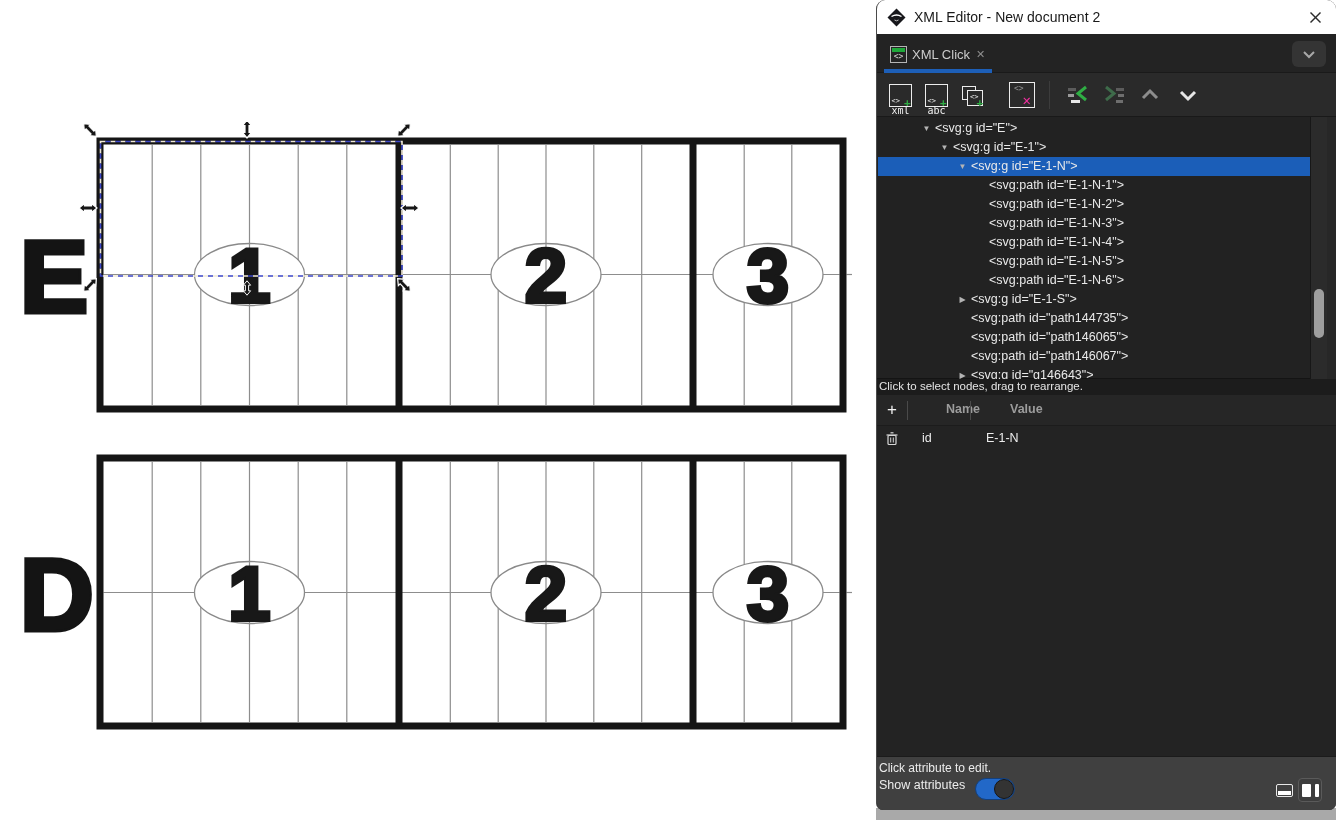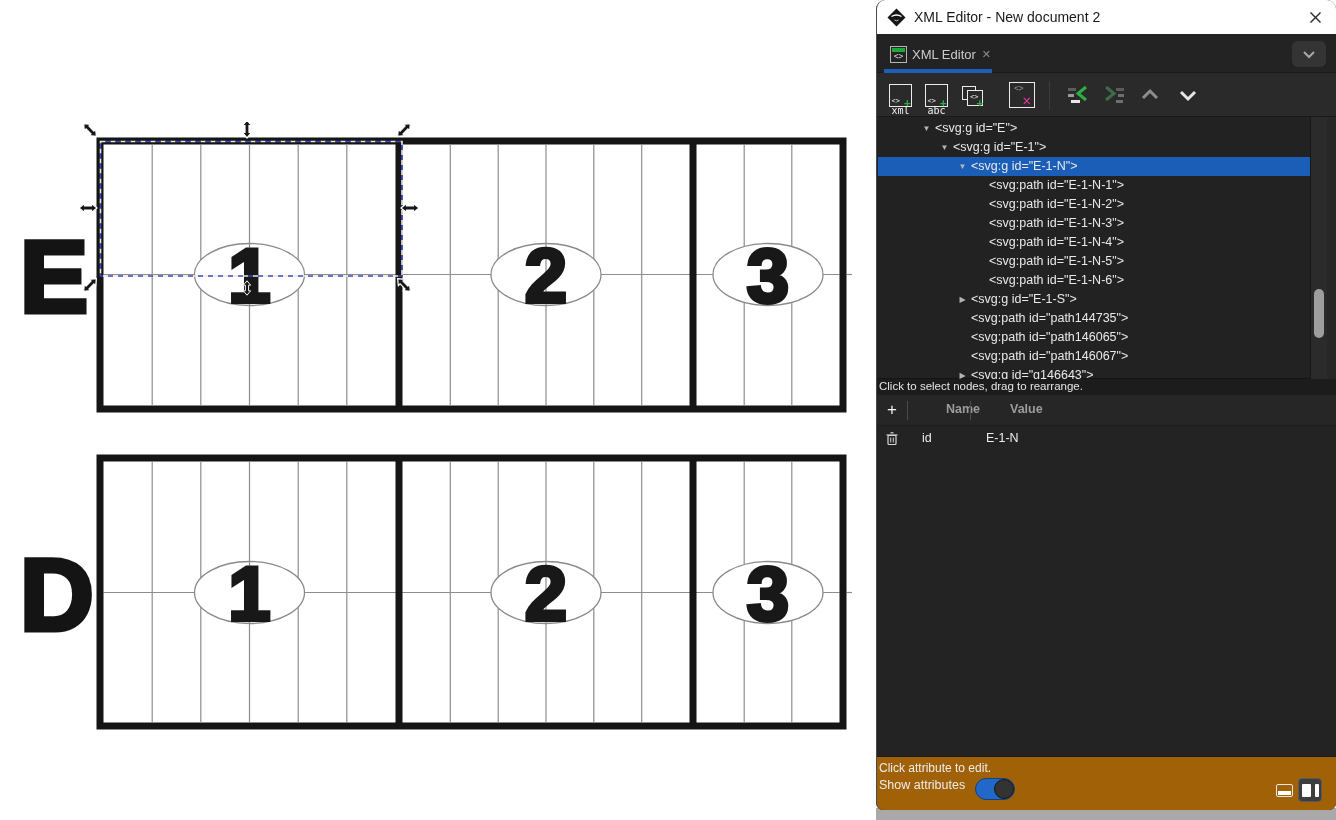--- a/index.html
+++ b/index.html
@@ -86,21 +86,21 @@
     border-bottom:1px solid #1c1c1c; }
   .add-attr-btn { position:absolute; left:2px; top:2px; width:26px; height:26px; display:flex;
     align-items:center; justify-content:center; font-size:17px; color:#f2f2f2; }
   .colsep { position:absolute; top:6px; width:1px; height:19px; background:#4a4a4a; }
   .col-label { position:absolute; top:7px; font-size:12.5px; font-weight:bold; color:#9c9c9c;padding-left:32px; }
   .attr-row { height:26px; background:#232323; position:relative; flex:none; }
   .attr-row .cell { position:absolute; top:5px; font-size:12.5px; color:#ececec;padding-left:8px; }
   .trash-btn { position:absolute; left:8px; top:5px; }
   .attr-filler { flex:1; background:#232323; }
 
-  .bottom-block { flex:none; background:#a16207; border-top:1px solid #1b1b1b; padding:3px 4px 6px 0; }
+  .bottom-block { flex:none; background:#404040; border-top:1px solid #1b1b1b; padding:3px 4px 6px 0; }
   .hint-row { font-size:12px; color:#ececec; padding:1px 4px 3px 2px; }
   .controls-row { height:26px; display:flex; align-items:flex-start; padding:0 10px 0 2px; }
   .show-label { font-size:12.5px; color:#ececec; }
   .toggle { width:40px; height:22px; border-radius:11px; background:#2268c8; position:relative;
     margin-left:10px; border:1px solid #13407e; }
   .toggle .knob { position:absolute; top:0px; width:20px; height:20px; border-radius:50%;
     background:#333333; border:1px solid #161616; }
   .toggle.on .knob { right:0px; }
   .flexspace { flex:1; }
   .layout-btn { width:24px; height:24px; display:flex; align-items:center; justify-content:center;
@@ -228,21 +228,21 @@
           </svg>
         </span>
       </div>
 
       <div class="tabbar">
         <div class="tab">
           <div class="tab-icon">
             <div class="bar"></div>
             <span class="tag">&lt;&gt;</span>
           </div>
-          <span class="tab-label">XML Editor</span>
+          <span class="tab-label">XML Click</span>
           <span class="tab-close">✕</span>
         </div>
         <div class="tab-underline"></div>
         <div class="dropdown-btn">
           <svg width="18" height="17" viewBox="0 0 18 17">
             <path d="M4 6 L9 11 L14 6" stroke="#a8a8a8" stroke-width="2" fill="none"></path>
           </svg>
         </div>
       </div>
 

